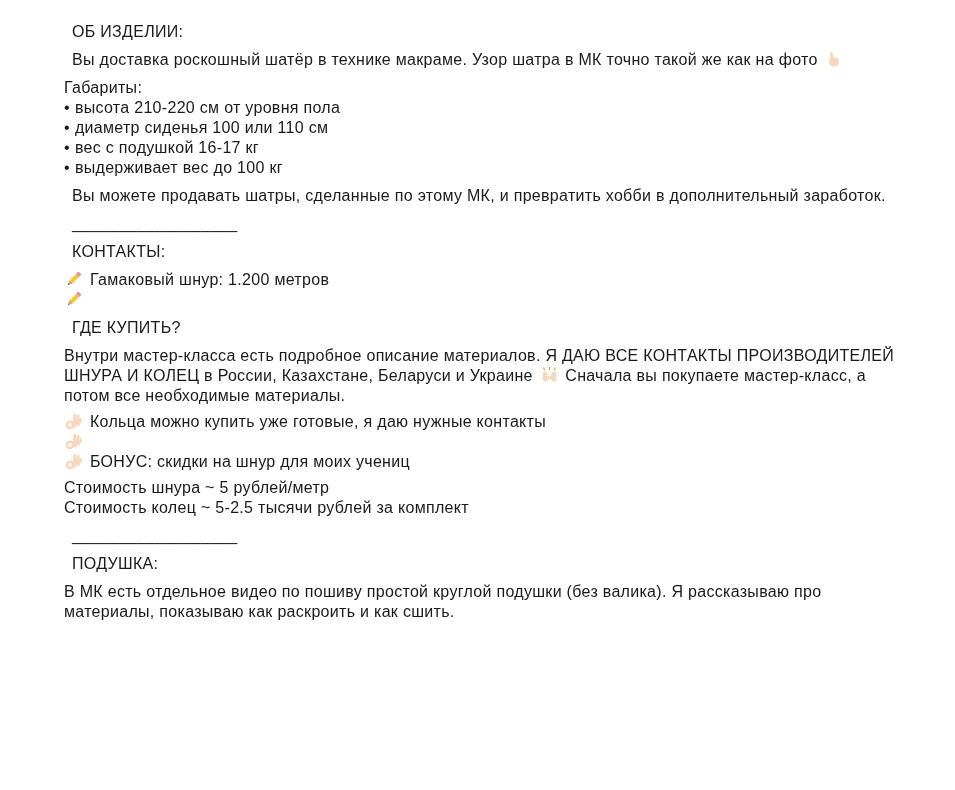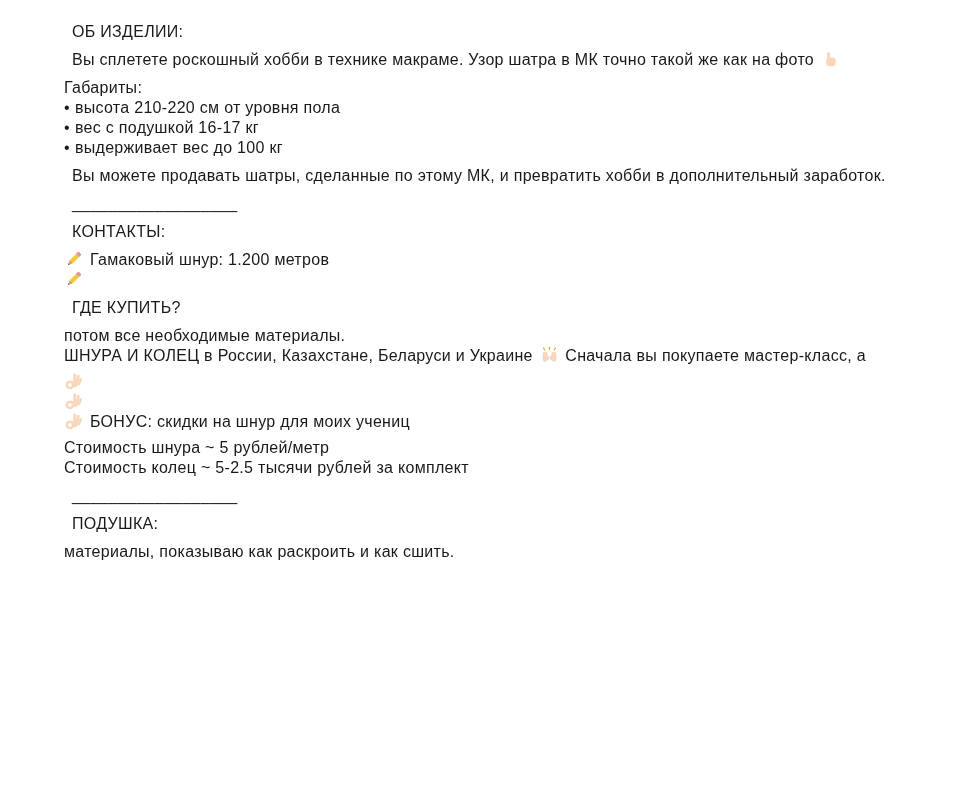--- a/index.html
+++ b/index.html
@@ -30,31 +30,32 @@
   .inline-icon { margin: 0 2px; }
   .divider { white-space: nowrap; }
 </style>
 </head>
 <body>
 
 <div class="doc">
 
   <p>ОБ ИЗДЕЛИИ:</p>
 
-  <p><span>Вы сплетете роскошный хобби в технике макраме. Узор шатра в МК точно такой же как на фото</span>
+  <p><span>Вы доставка роскошный шатёр в технике макраме. Узор шатра в МК точно такой же как на фото</span>
     <span class="emoji inline-icon"><svg viewBox="0 0 20 20">
           <g fill="#f8d7bd">
             <rect x="5.5" y="8" width="10" height="9" rx="3.2"></rect>
             <rect x="6.3" y="2" width="3.2" height="9.5" rx="1.6"></rect>
           </g>
         </svg></span></p>
 
   <div class="group">
     <p>Габариты:</p>
     <p><span class="bullet">•</span><span>высота 210-220 см от уровня пола</span></p>
+    <p><span class="bullet">•</span><span>диаметр сиденья 100 или 110 см</span></p>
     <p><span class="bullet">•</span><span>вес с подушкой 16-17 кг</span></p>
     <p><span class="bullet">•</span><span>выдерживает вес до 100 кг</span></p>
   </div>
 
   <p>Вы можете продавать шатры, сделанные по этому МК, и превратить хобби в дополнительный заработок.</p>
 
   <p class="divider">__________________</p>
 
   <p>КОНТАКТЫ:</p>
 
@@ -77,48 +78,49 @@
               <rect x="9.1" y="4.5" width="1.8" height="8.7" fill="#f6c22f"></rect>
               <path d="M7.6 13.2 L12.4 13.2 L10 18.2 Z" fill="#d9a066"></path>
               <path d="M9.2 16.5 L10.8 16.5 L10 18.2 Z" fill="#4e4e4e"></path>
             </g>
           </svg></span></p>
   </div>
 
   <p>ГДЕ КУПИТЬ?</p>
 
   <div class="group">
-    <p>потом все необходимые материалы.</p>
+    <p>Внутри мастер-класса есть подробное описание материалов. Я ДАЮ ВСЕ КОНТАКТЫ ПРОИЗВОДИТЕЛЕЙ</p>
     <p><span>ШНУРА И КОЛЕЦ в России, Казахстане, Беларуси и Украине</span>
       <span class="emoji inline-icon"><svg viewBox="0 0 20 20">
             <g stroke="#e7a24a" stroke-width="1.3" stroke-linecap="round" fill="none">
               <path d="M5 4.2 L3.8 2.2"></path>
               <path d="M10 3.6 L10 1.4"></path>
               <path d="M15 4.2 L16.2 2.2"></path>
             </g>
             <g fill="#f8d7bd">
               <rect x="2.8" y="6" width="5.2" height="10.5" rx="2.5"></rect>
               <rect x="12" y="6" width="5.2" height="10.5" rx="2.5"></rect>
               <ellipse cx="8.4" cy="12.5" rx="1.3" ry="2.2"></ellipse>
               <ellipse cx="11.6" cy="12.5" rx="1.3" ry="2.2"></ellipse>
             </g>
           </svg></span>
       <span>Сначала вы покупаете мастер-класс, а</span></p>
+    <p>потом все необходимые материалы.</p>
   </div>
 
   <div class="group">
     <p><span class="emoji prefix-icon"><svg viewBox="0 0 20 20">
             <g stroke="#f8d7bd" stroke-width="3" stroke-linecap="round" fill="none">
               <path d="M11.5 3 L11 9"></path>
               <path d="M15 4.5 L14 10"></path>
               <path d="M17.5 8 L15.5 12.5"></path>
             </g>
             <path d="M9 9.5 Q13.5 9 15.5 12 L13 16 Q9.8 16.2 8.6 14.5 Z" fill="#f8d7bd"></path>
             <circle cx="6.3" cy="13.6" r="3.3" fill="none" stroke="#f8d7bd" stroke-width="2.7"></circle>
-          </svg></span></p>
+          </svg></span><span>Кольца можно купить уже готовые, я даю нужные контакты</span></p>
     <p><span class="emoji prefix-icon"><svg viewBox="0 0 20 20">
             <g stroke="#f8d7bd" stroke-width="3" stroke-linecap="round" fill="none">
               <path d="M11.5 3 L11 9"></path>
               <path d="M15 4.5 L14 10"></path>
               <path d="M17.5 8 L15.5 12.5"></path>
             </g>
             <path d="M9 9.5 Q13.5 9 15.5 12 L13 16 Q9.8 16.2 8.6 14.5 Z" fill="#f8d7bd"></path>
             <circle cx="6.3" cy="13.6" r="3.3" fill="none" stroke="#f8d7bd" stroke-width="2.7"></circle>
           </svg></span></p>
     <p><span class="emoji prefix-icon"><svg viewBox="0 0 20 20">
@@ -135,16 +137,17 @@
   <div class="group">
     <p>Стоимость шнура ~ 5 рублей/метр</p>
     <p>Стоимость колец ~ 5-2.5 тысячи рублей за комплект</p>
   </div>
 
   <p class="divider">__________________</p>
 
   <p>ПОДУШКА:</p>
 
   <div class="group">
+    <p>В МК есть отдельное видео по пошиву простой круглой подушки (без валика). Я рассказываю про</p>
     <p>материалы, показываю как раскроить и как сшить.</p>
   </div>
 
 </div>
 
 </body></html>

